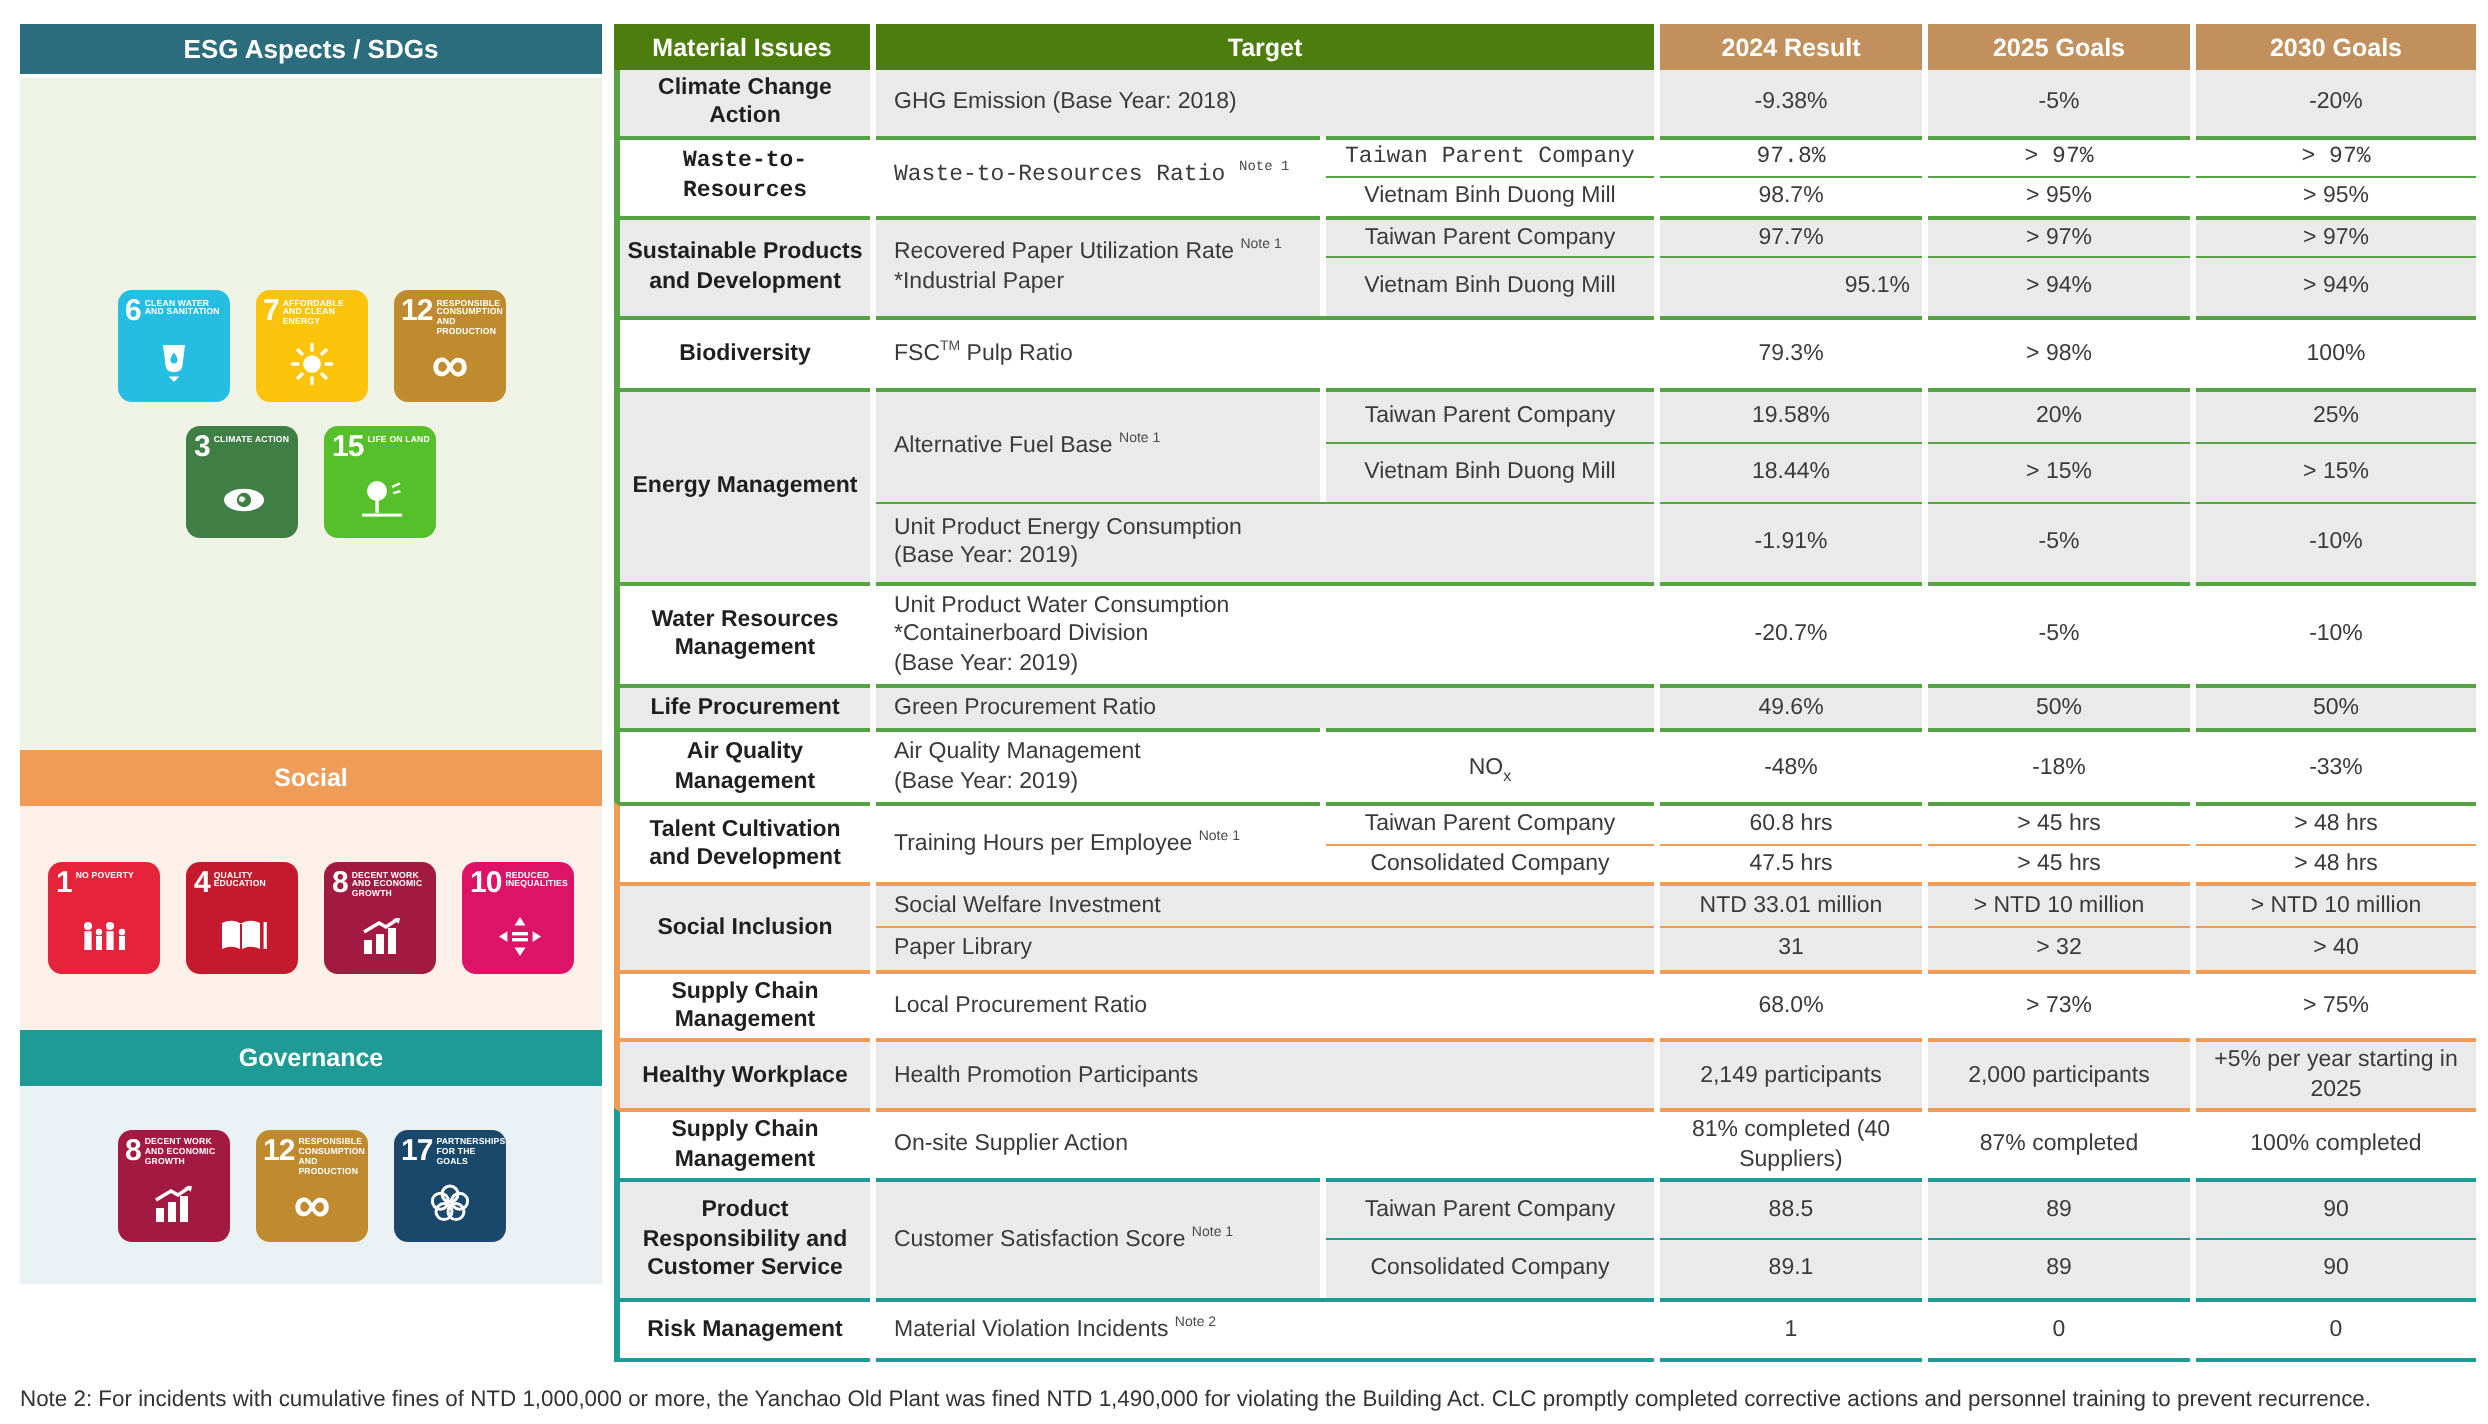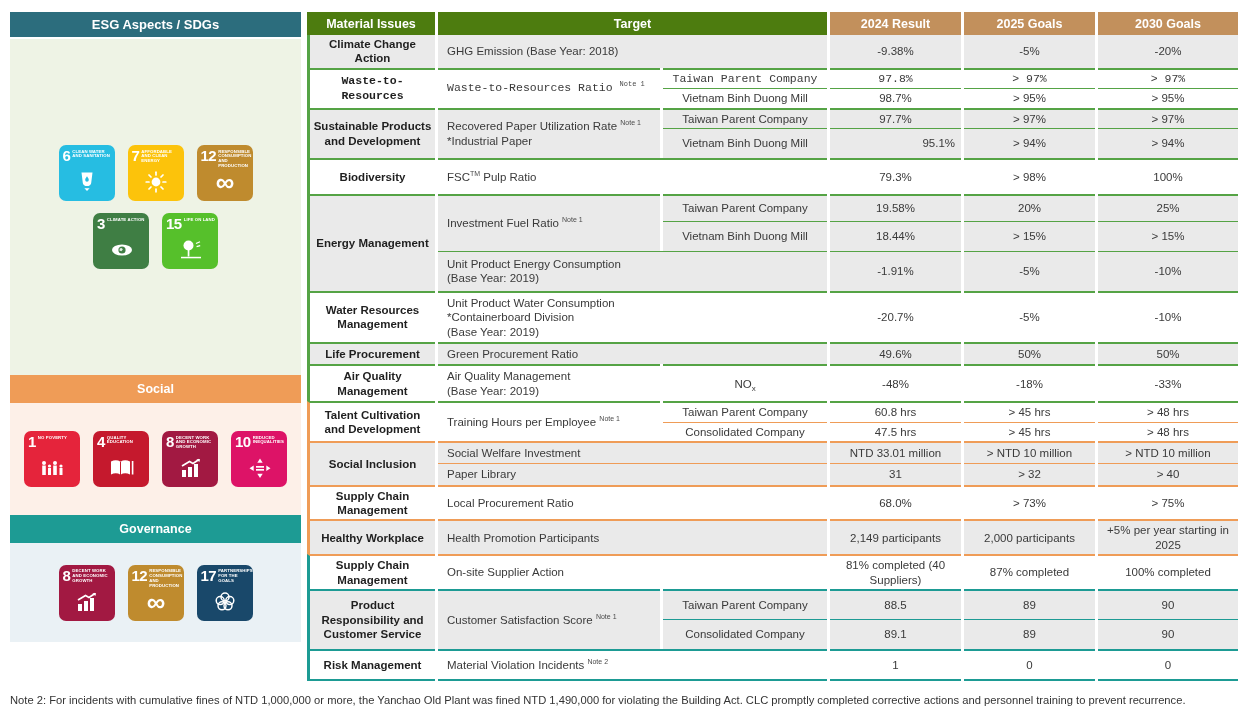--- a/index.html
+++ b/index.html
@@ -333,21 +333,21 @@
             <td class="target bg-w" colspan="2" style="border-top: 2px solid rgb(85, 163, 69);">
               <div><span>FSC</span><sup class="note">TM</sup><span> Pulp Ratio</span></div>
             </td>
             <td class="val bg-w" style="border-top: 2px solid rgb(85, 163, 69);">79.3%</td>
             <td class="val bg-w" style="border-top: 2px solid rgb(85, 163, 69);">&gt; 98%</td>
             <td class="val bg-w" style="border-top: 2px solid rgb(85, 163, 69);">100%</td>
           </tr>
           <tr style="height: 27px;">
             <td class="issue bg-g" rowspan="3" style="border-top: 2px solid rgb(85, 163, 69); border-left: 3px solid rgb(85, 163, 69);">Energy Management</td>
             <td class="target bg-g" rowspan="2" style="border-top: 2px solid rgb(85, 163, 69);">
-              <div><span>Investment Fuel Ratio </span><sup class="note">Note 1</sup></div>
+              <div><span>Alternative Fuel Base </span><sup class="note">Note 1</sup></div>
             </td>
             <td class="sub bg-g" style="border-top: 2px solid rgb(85, 163, 69);"><span>Taiwan Parent Company</span></td>
             <td class="val bg-g" style="border-top: 2px solid rgb(85, 163, 69);">19.58%</td>
             <td class="val bg-g" style="border-top: 2px solid rgb(85, 163, 69);">20%</td>
             <td class="val bg-g" style="border-top: 2px solid rgb(85, 163, 69);">25%</td>
           </tr>
           <tr style="height: 30px;">
             <td class="sub bg-g" style="border-top: 1px solid rgb(85, 163, 69);"><span>Vietnam Binh Duong Mill</span></td>
             <td class="val bg-g" style="border-top: 1px solid rgb(85, 163, 69);">18.44%</td>
             <td class="val bg-g" style="border-top: 1px solid rgb(85, 163, 69);">&gt; 15%</td>

